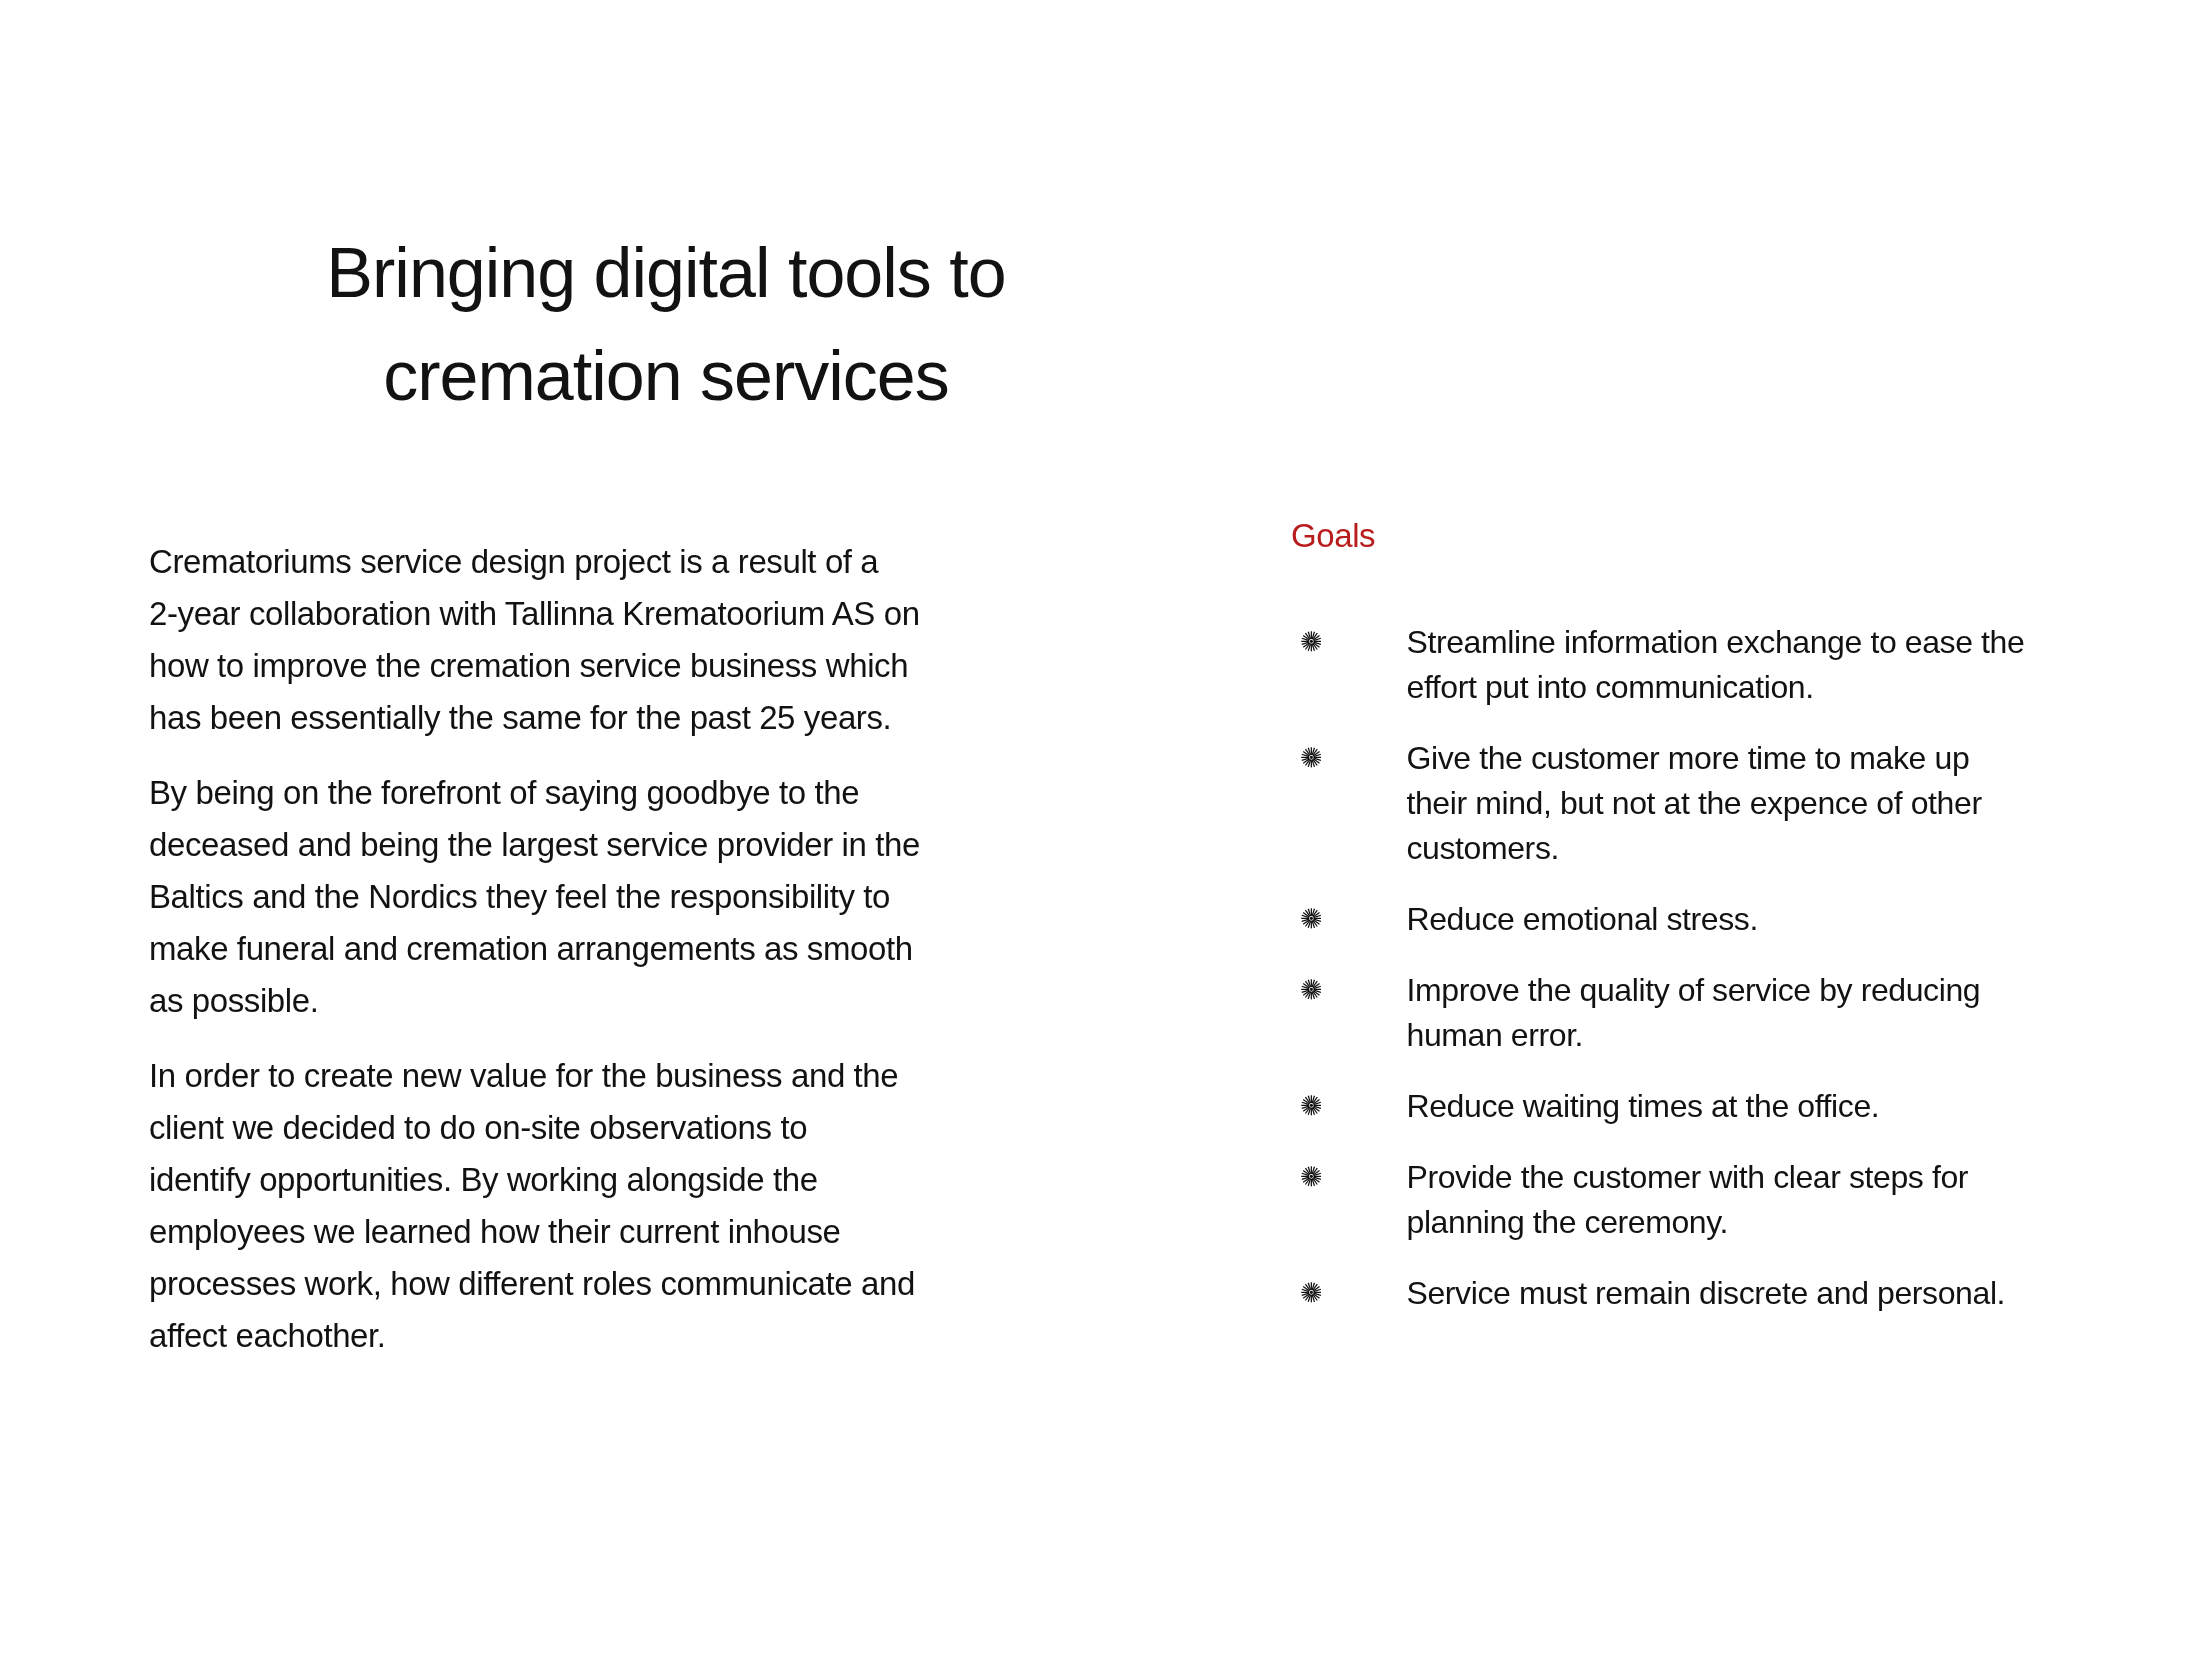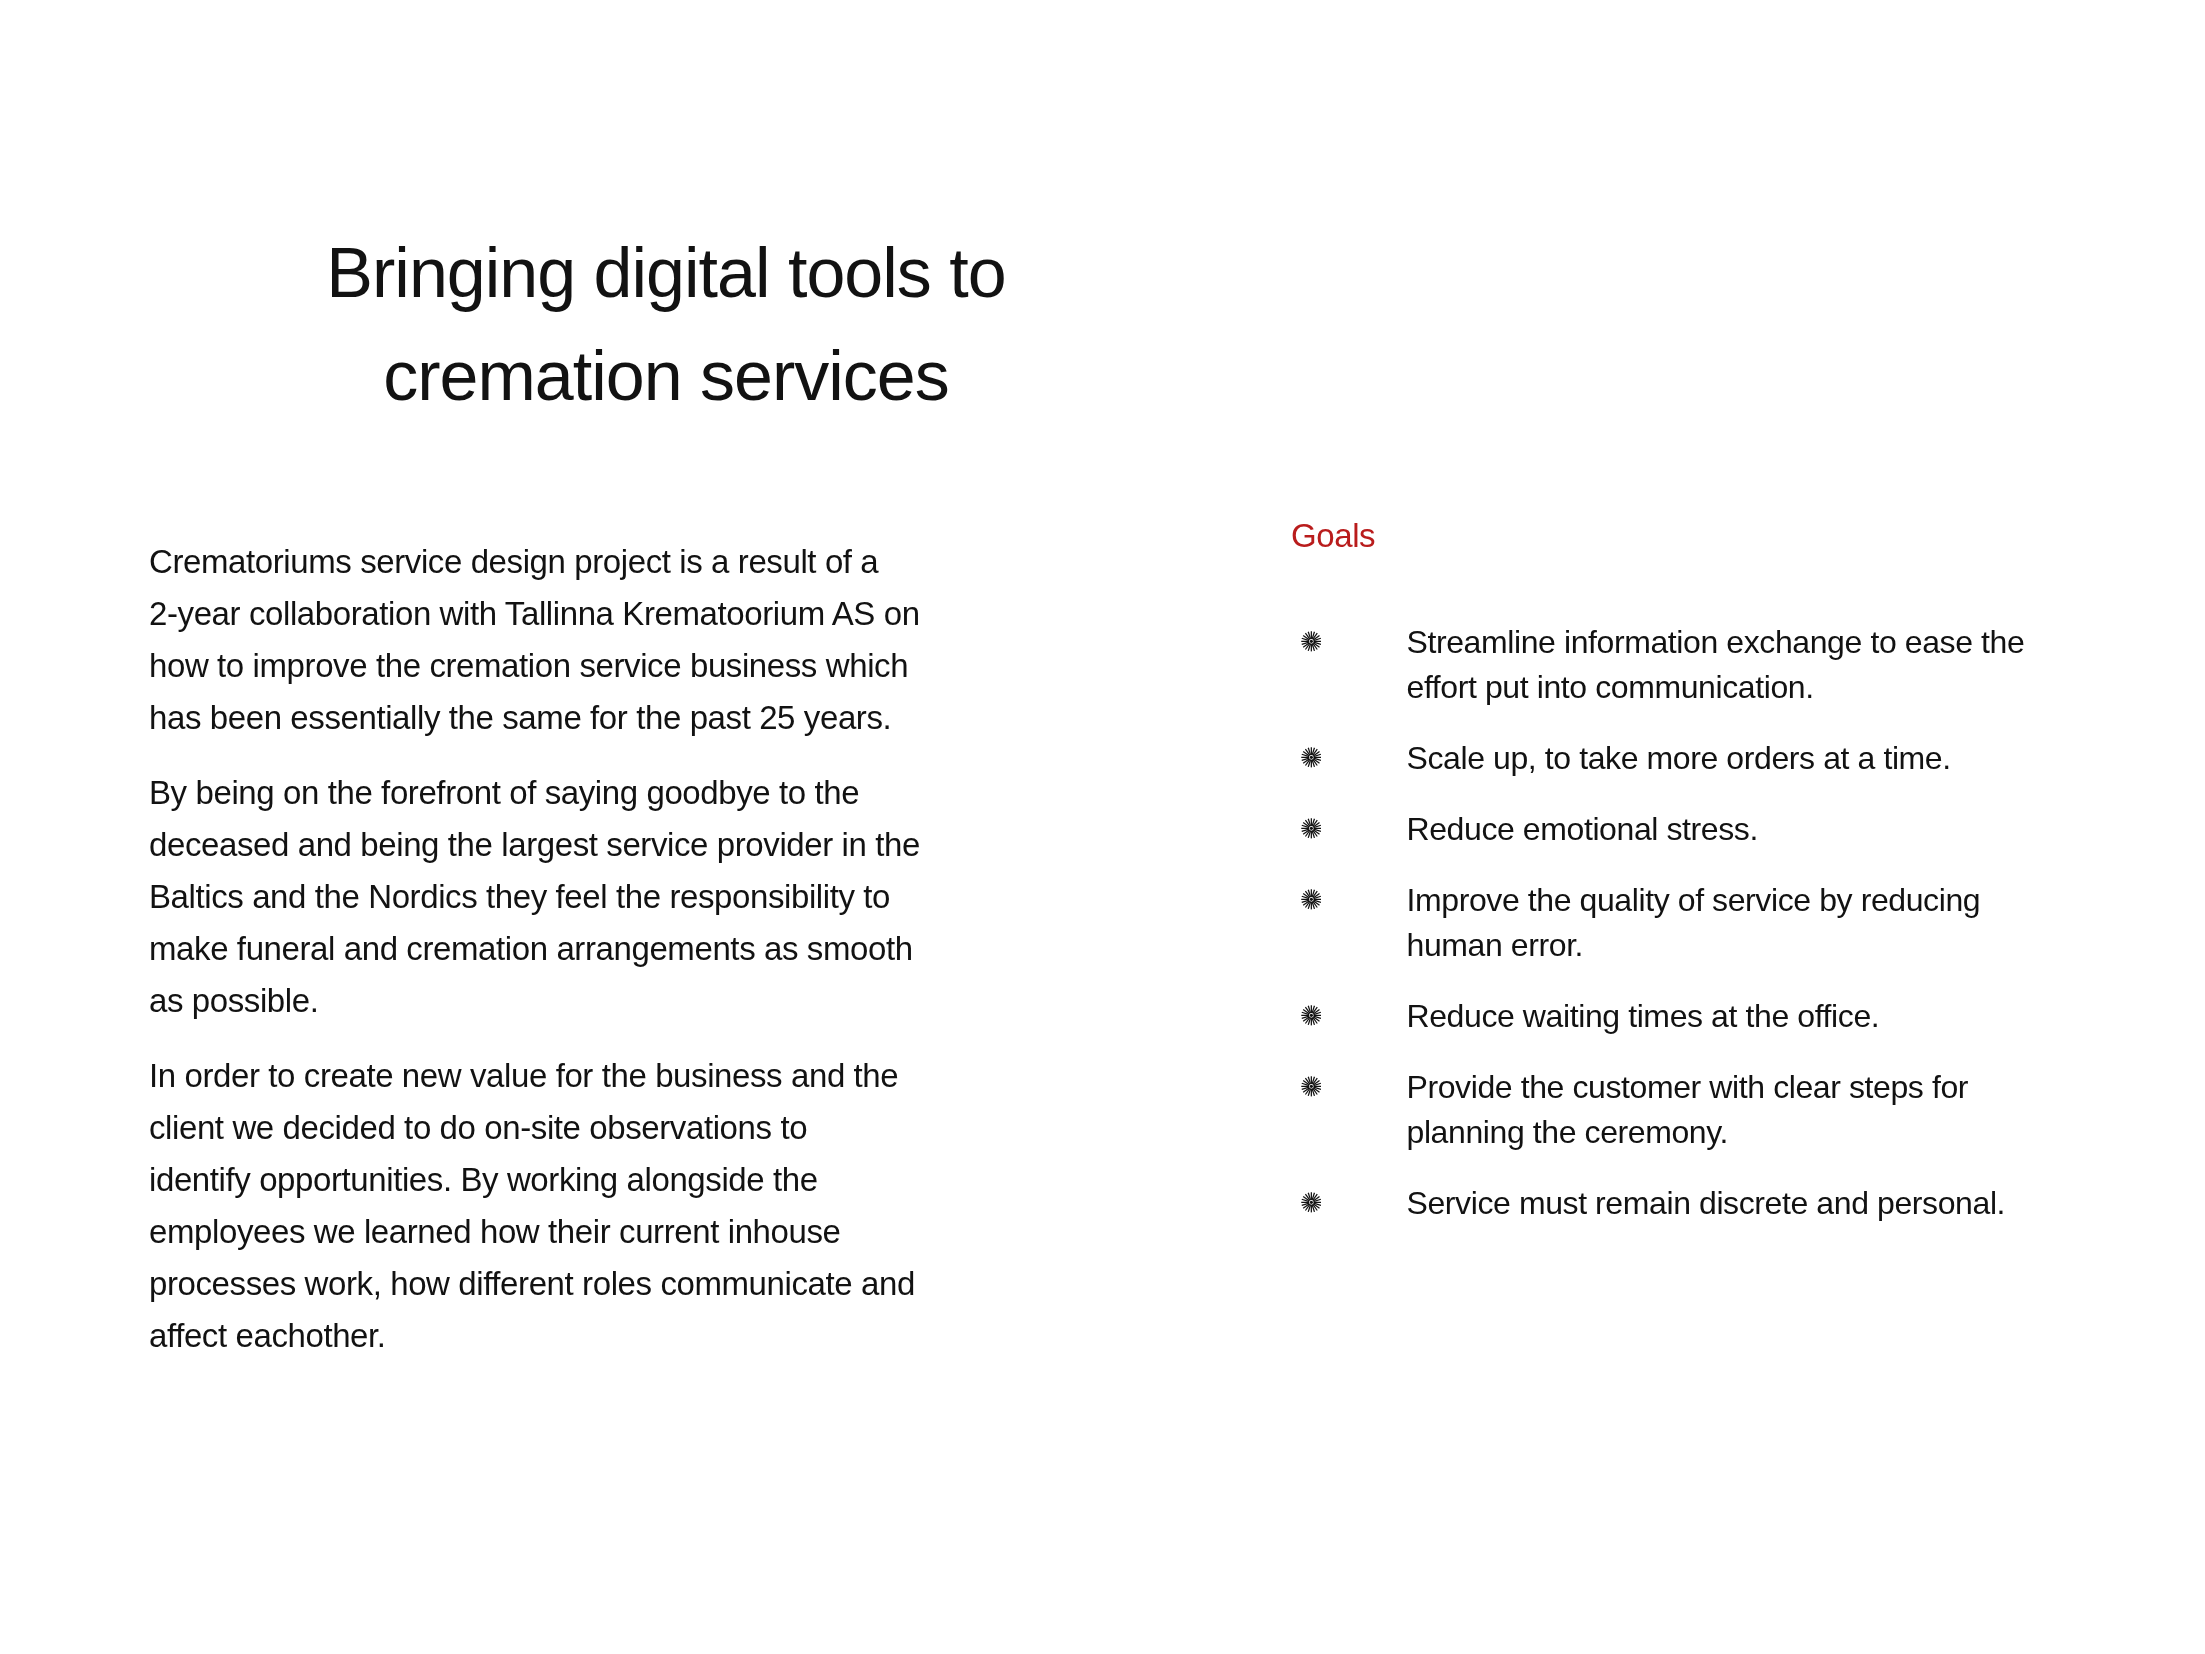--- a/index.html
+++ b/index.html
@@ -170,21 +170,23 @@
           </span>
         <span class="goal-text">Streamline information exchange to ease the
 effort put into communication.</span>
       </li>
       <li class="goal-item">
         <span class="bullet">
             <svg viewBox="0 0 40 40" width="20.7" height="20.7">
               <use href="#starburst"></use>
             </svg>
           </span>
-        <span class="goal-text">Scale up, to take more orders at a time.</span>
+        <span class="goal-text">Give the customer more time to make up
+their mind, but not at the expence of other
+customers.</span>
       </li>
       <li class="goal-item">
         <span class="bullet">
             <svg viewBox="0 0 40 40" width="20.7" height="20.7">
               <use href="#starburst"></use>
             </svg>
           </span>
         <span class="goal-text">Reduce emotional stress.</span>
       </li>
       <li class="goal-item">

